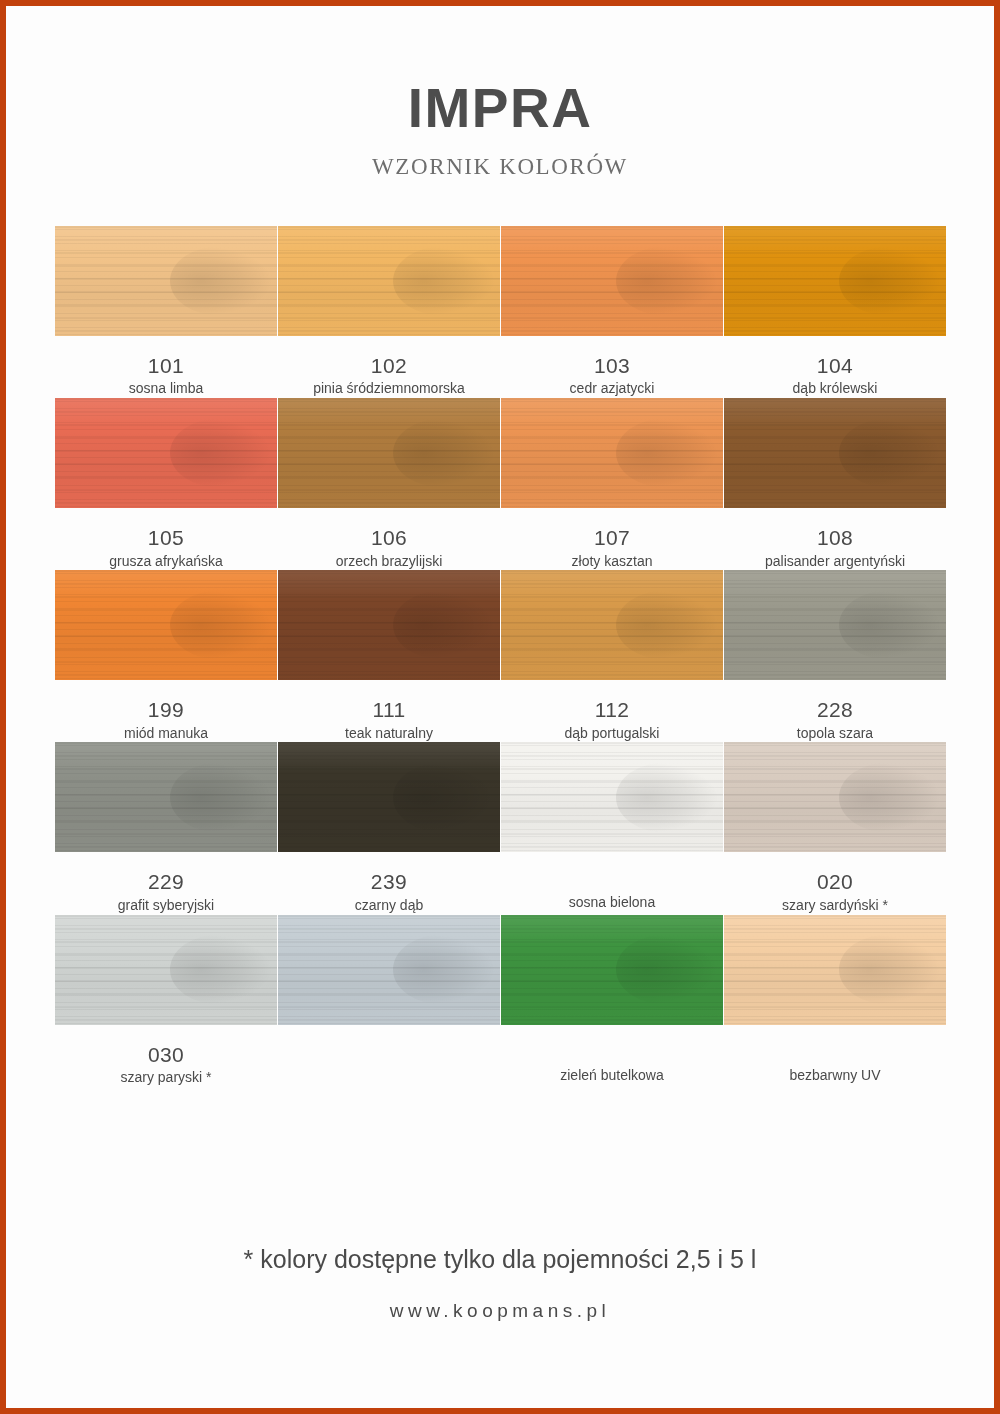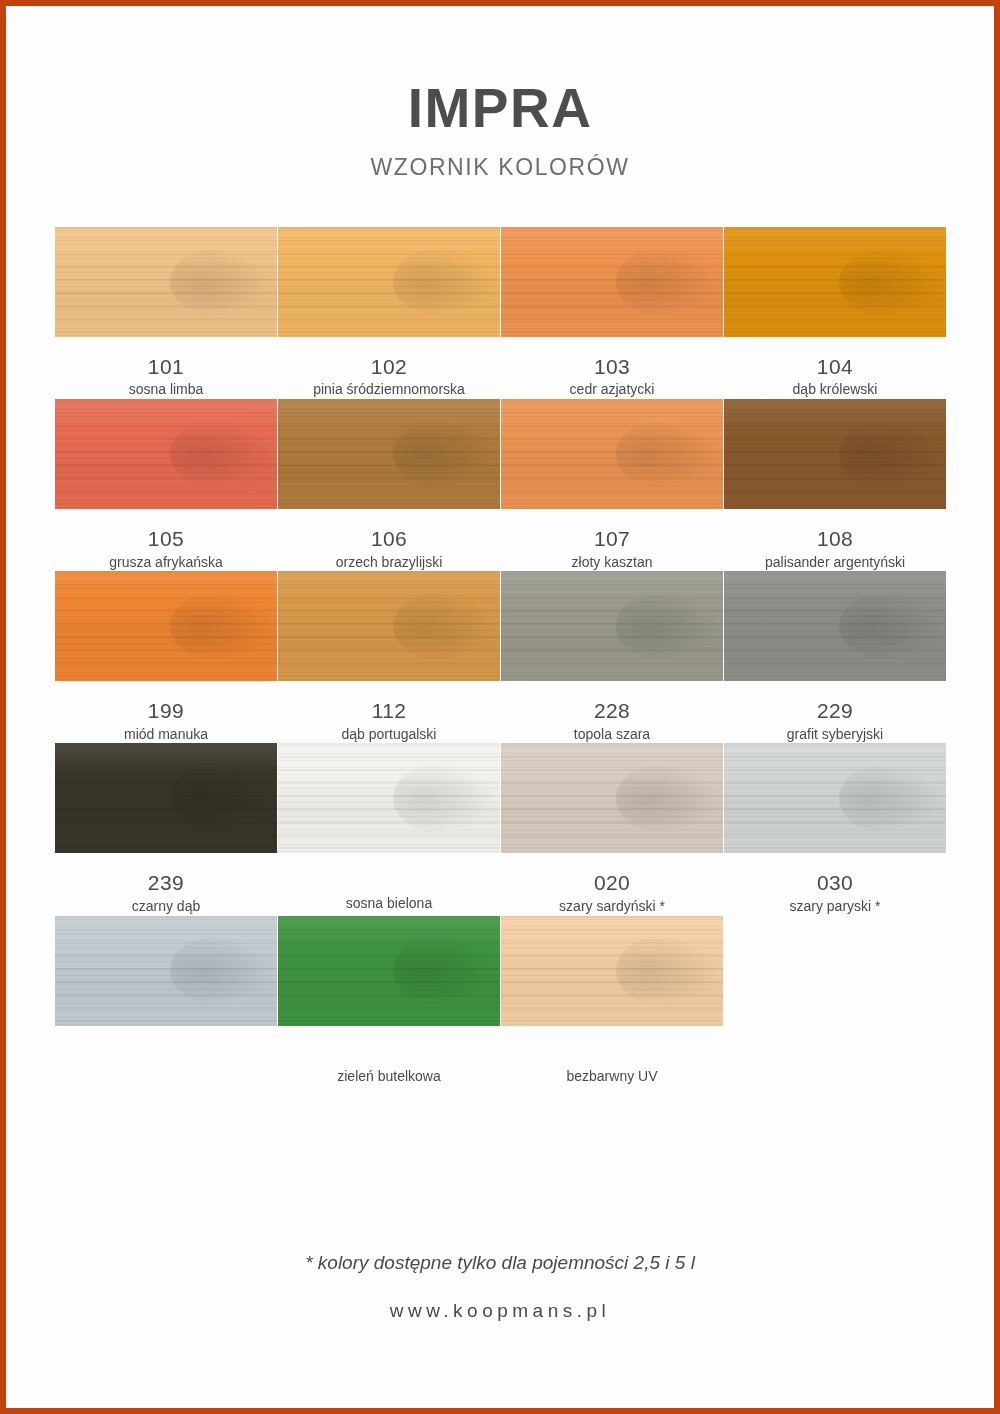--- a/index.html
+++ b/index.html
@@ -36,20 +36,21 @@
     color: #4d4d4d;
     line-height: 1.05;
     margin: 0;
   }
   .brand-subtitle {
     margin: 16px 0 0 0;
     font-size: 23px;
     font-weight: 300;
     letter-spacing: 1.6px;
     color: #6e6e6e;
+    font-family: Liberation Serif, serif;
   }
 
   
   .grid {
     margin: 46px auto 0 auto;
     width: 890px;
     display: grid;
     grid-template-columns: repeat(4, 222px);
     column-gap: 1px;
     row-gap: 0px;
@@ -147,24 +148,23 @@
 
   
   .footer {
     position: absolute;
     left: 0;
     right: 0;
     bottom: 86px;
     text-align: center;
   }
   .footnote {
-    font-size: 19px;
+    font-size: 25px;
     color: #4a4a4a;
     margin: 0;
-    font-style: italic;
   }
   .website {
     margin: 26px 0 0 0;
     font-size: 19px;
     letter-spacing: 4.5px;
     color: #4a4a4a;
     text-align: center;
   }
 </style>
 </head>
@@ -271,20 +271,31 @@
           <div class="shade"></div>
           <div class="knot"></div>
           <div class="grain"></div>
         </div>
         <div class="label">
           <span class="code">199</span>
           <span class="name">miód manuka</span>
         </div>
       </div>
       <div class="cell">
+        <div class="swatch" style="background: rgb(123, 69, 40);">
+          <div class="shade"></div>
+          <div class="knot"></div>
+          <div class="grain"></div>
+        </div>
+        <div class="label">
+          <span class="code">111</span>
+          <span class="name">teak naturalny</span>
+        </div>
+      </div>
+      <div class="cell">
         <div class="swatch" style="background: rgb(216, 154, 74);">
           <div class="shade"></div>
           <div class="knot"></div>
           <div class="grain"></div>
         </div>
         <div class="label">
           <span class="code">112</span>
           <span class="name">dąb portugalski</span>
         </div>
       </div>

